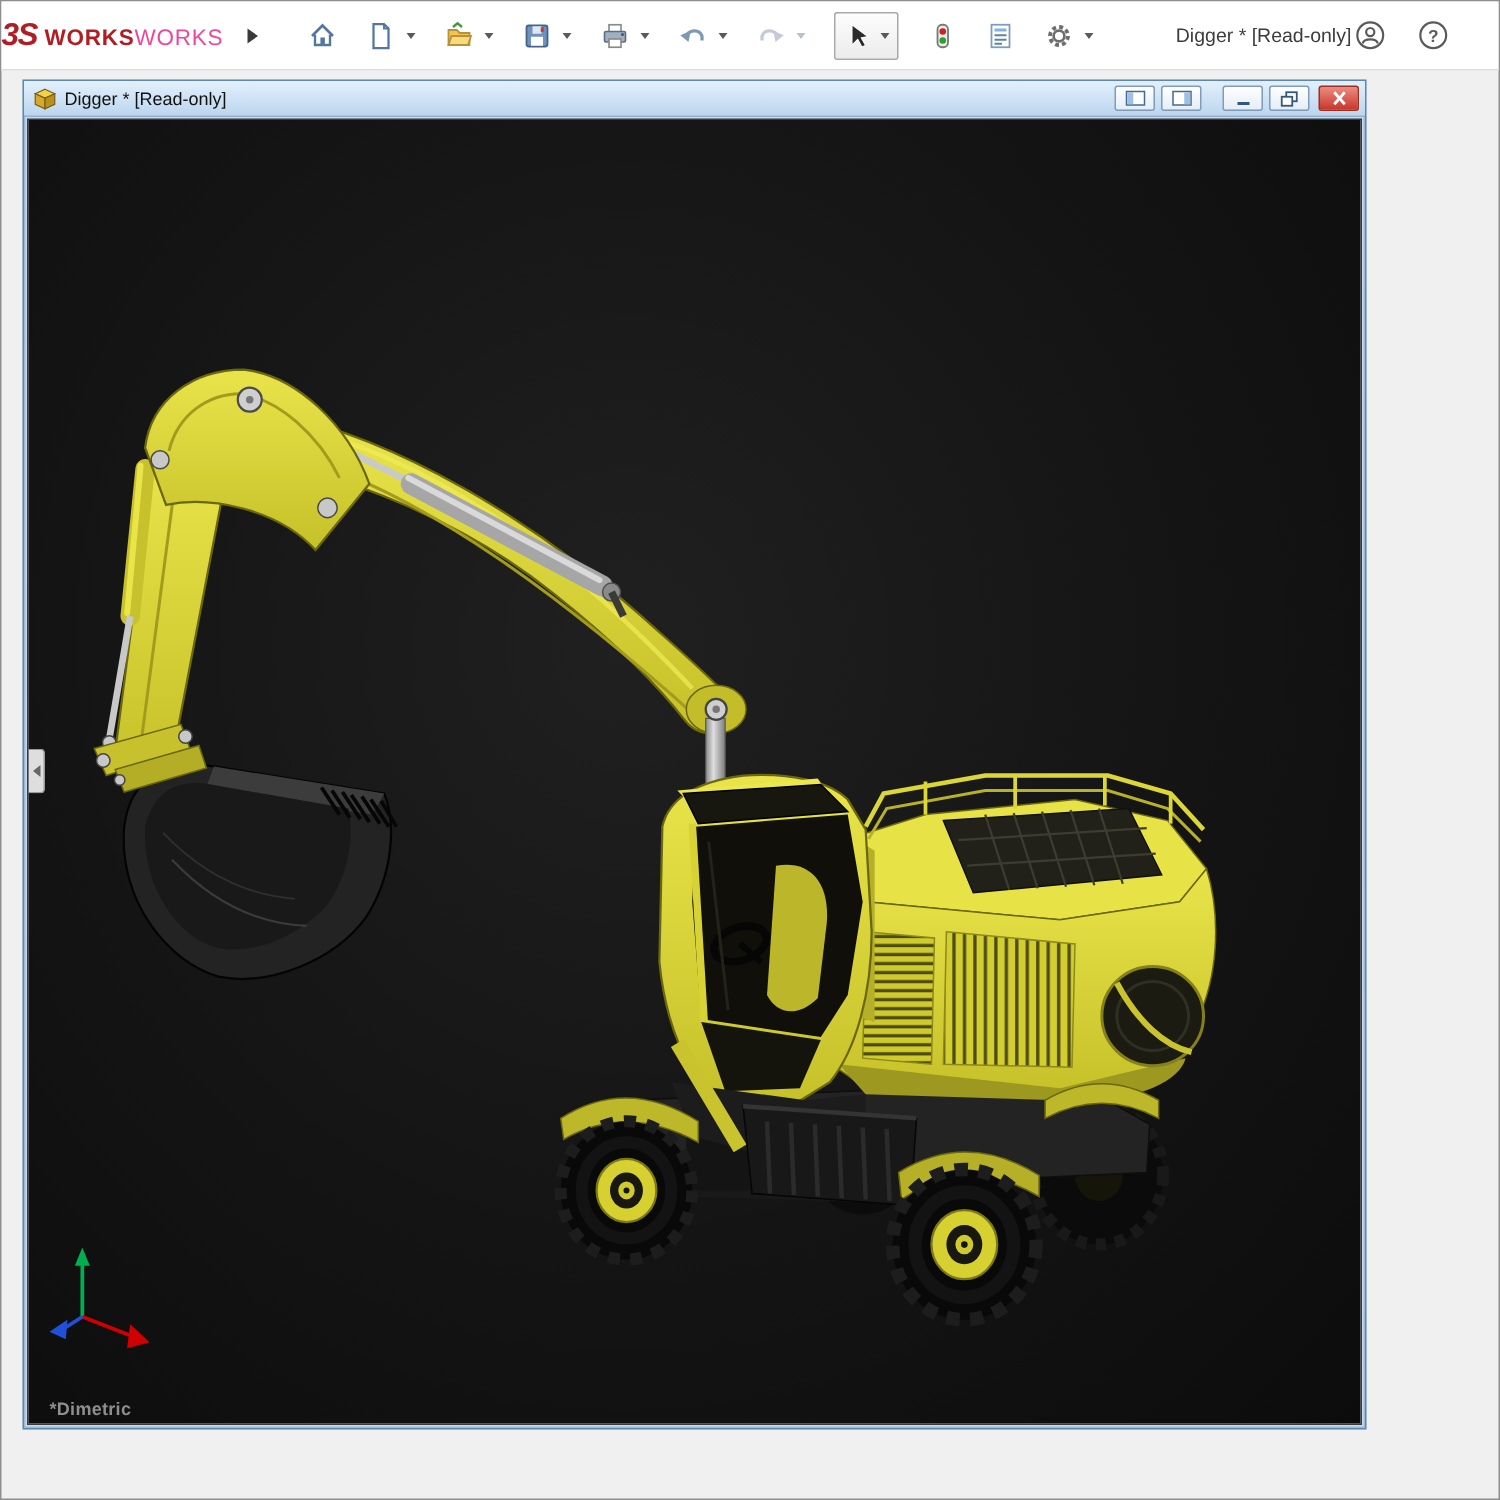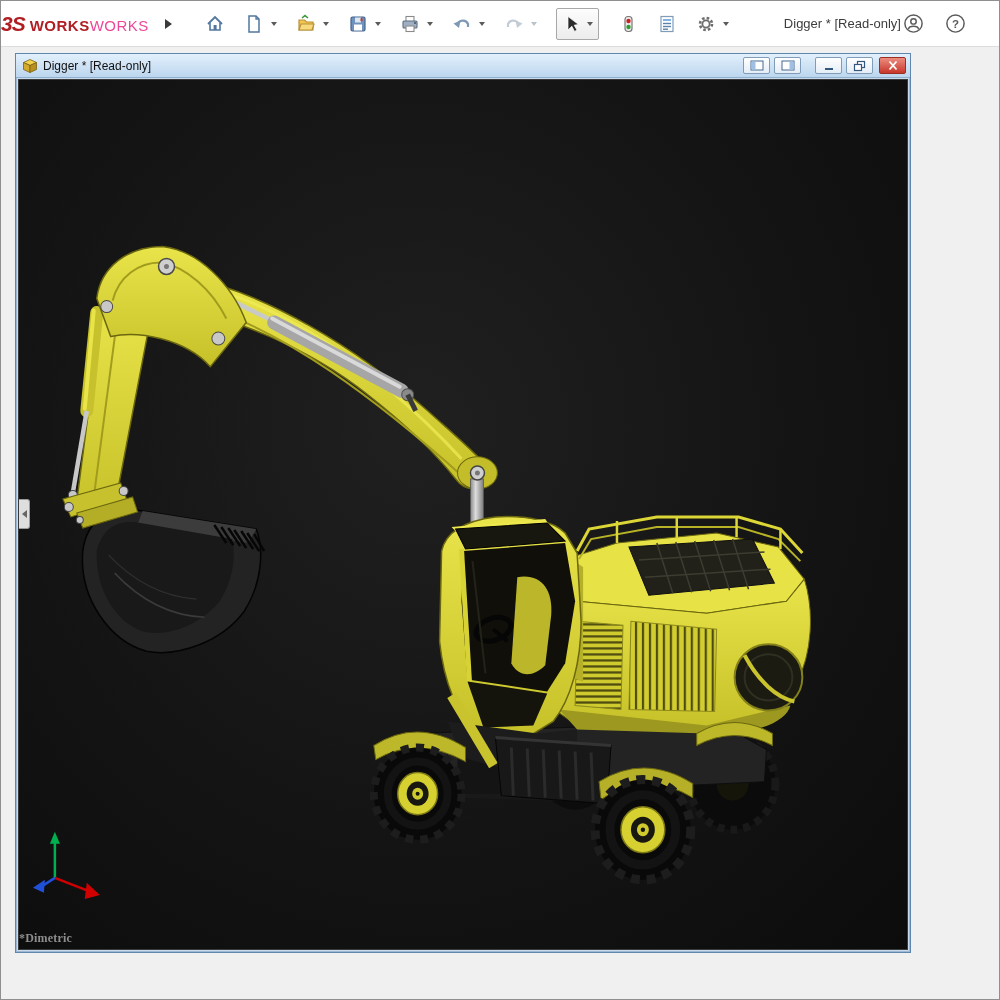--- a/index.html
+++ b/index.html
@@ -29,21 +29,21 @@
   .ctitle { height:24px; background:linear-gradient(#e2f0fc,#bcd6ee); border-bottom:1px solid #8fb0cf; display:flex; align-items:center; padding:0 4px 0 6px; }
   .ctitle-text { font-size:12px; color:#111; margin-left:5px; flex:1; white-space:nowrap; }
   .cbtn { width:27px; height:17px; border:1px solid #7f9db9; border-radius:2px; background:linear-gradient(#ffffff,#e4edf6); display:flex; align-items:center; justify-content:center; margin-left:4px; cursor:pointer; }
   .cbtn.close { background:linear-gradient(#ec8d80,#c8372b); border-color:#9c2f24; margin-left:6px; }
   .cgap { width:10px; }
 
   
   .viewport { position:absolute; left:2px; top:25px; right:2px; bottom:2px; border:1px solid #3a3a3a;
               background:radial-gradient(ellipse at 45% 40%, #202020 0%, #141414 55%, #0c0c0c 100%); overflow:hidden; }
   .viewport svg.model { position:absolute; inset:0; width:100%; height:100%; }
-  .view-label { position:absolute; left:0; bottom:3px; font-size:12px; font-weight:bold; color:#8e8e8e; letter-spacing:.2px;font-family:Liberation Serif, serif; }
+  .view-label { position:absolute; left:14px; bottom:3px; font-size:12px; font-weight:bold; color:#8e8e8e; letter-spacing:.2px; }
   .edge-tab { position:absolute; left:0; top:calc(50% - 16px); width:11px; height:30px; background:#dedede; border:1px solid #9a9a9a; border-left:none; border-radius:0 3px 3px 0; display:flex; align-items:center; justify-content:center; cursor:pointer; }
   .edge-tab .tri { width:0; height:0; border-top:4px solid transparent; border-bottom:4px solid transparent; border-right:5px solid #666; }
 </style>
 </head>
 <body>
 
 <div class="app">
 
   <div class="topbar">
     <div class="logo">

